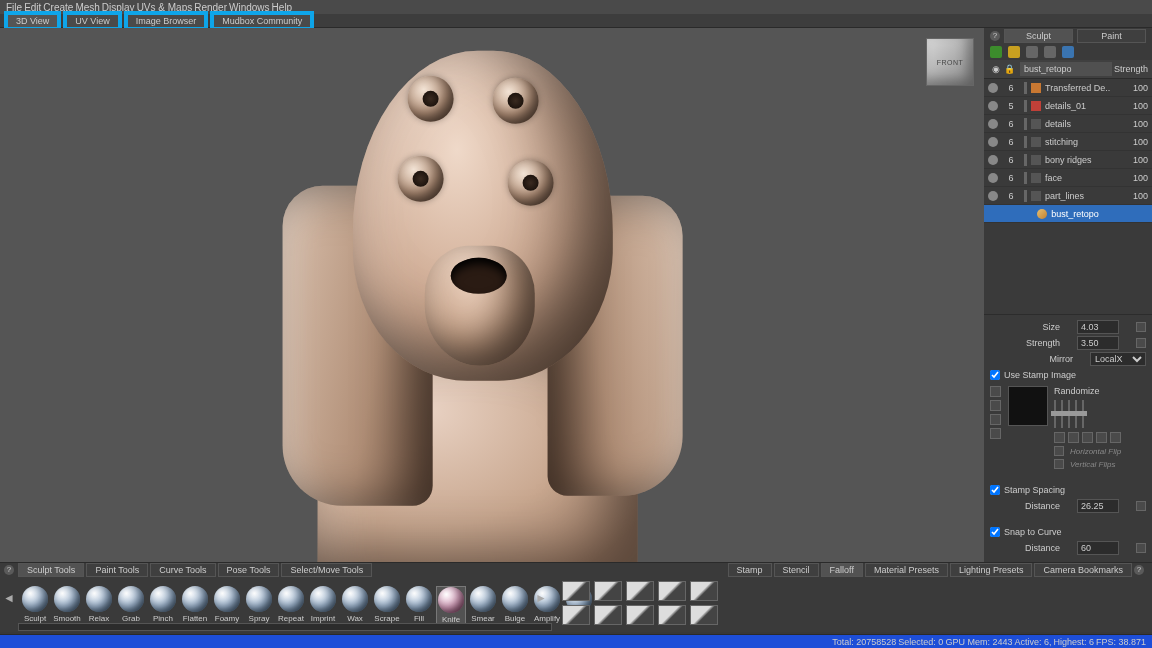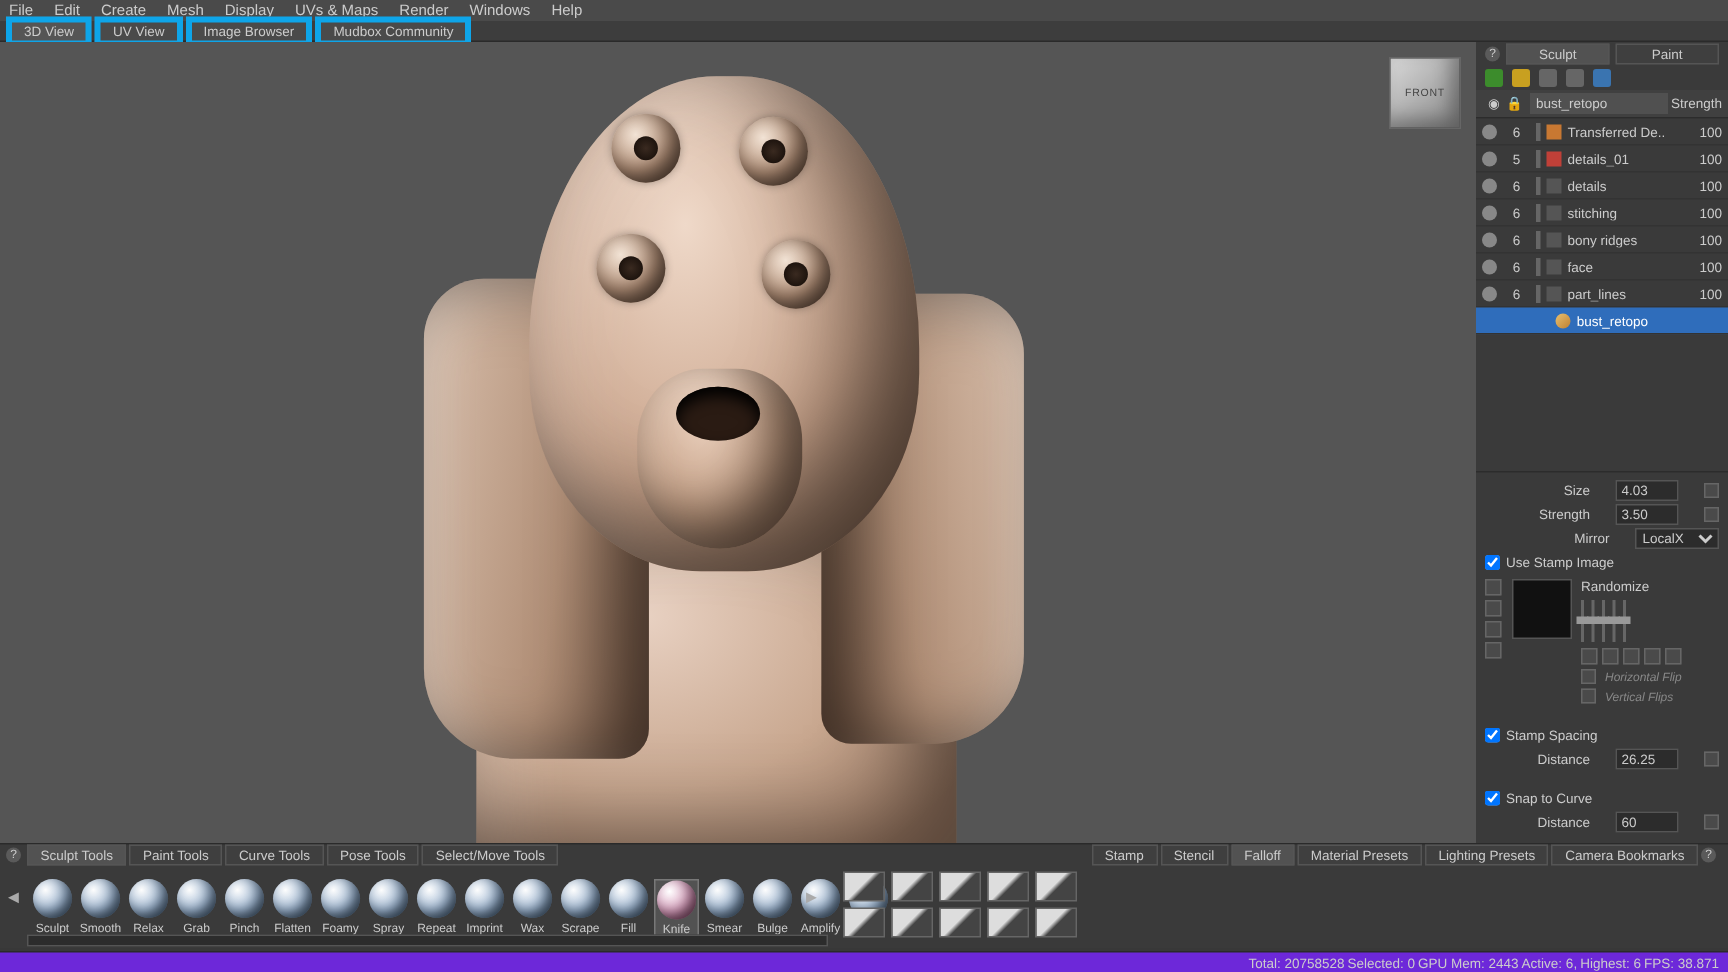--- a/index.html
+++ b/index.html
@@ -1,19 +1,19 @@
 <!DOCTYPE html>
 <html><head>
 <meta charset="utf-8">
 <style>
 * { box-sizing: border-box; margin: 0; padding: 0; font-family: Arial, sans-serif; }
 body { background: #383838; color: #ccc; font-size: 10px; width: 1152px; height: 648px; overflow: hidden; position: relative; }
 
 
-.menubar { background: #4a4a4a; height: 14px; display: flex; align-items: center; padding: 0 6px; gap: 14px; font-size: 10px; }
+.menubar { background: #4a4a4a; height: 14px; display: flex; align-items: center; padding: 0 6px; gap: 2px; font-size: 10px; }
 .menubar span { cursor: pointer; }
 
 
 .viewtabs { background: #3d3d3d; height: 14px; display: flex; align-items: center; padding: 0 4px; font-size: 9px; border-bottom: 1px solid #2a2a2a; }
 .viewtabs .tab { padding: 1px 8px; margin-right: 2px; background: #4a4a4a; border: 4px solid #0ea5e9; cursor: pointer; }
 .viewtabs .tab.active { background: #555; }
 
 
 .main { display: flex; height: 534px; }
 .viewport { flex: 1; background: #555; position: relative; overflow: hidden; }
@@ -103,21 +103,21 @@
 .arrow { width:14px; text-align:center; color:#aaa; cursor:pointer; font-size:12px; position:absolute; top:14px; }
 .arrow.l{left:2px;} .arrow.r{left:534px;}
 
 
 .fallgrid { display:flex; flex-wrap:wrap; gap:4px; width:190px; padding:4px 8px; position:absolute; left:554px; top:0; }
 .fcell { width:28px; height:20px; border:1px solid #666; background:linear-gradient(135deg,#ddd 0%, #ddd 45%, #444 55%, #444 100%); }
 
 .scrollbar { position:absolute; bottom:2px; left:18px; right:600px; height:8px; background:#2c2c2c; border:1px solid #555; }
 
 
-.status { position:absolute; bottom:0; left:0; right:0; height:14px; background:#6d28d9; border-top:1px solid #2a2a2a; display:flex; align-items:center; justify-content:flex-end; padding:0 6px; font-size:9px; gap:2px; }
+.status { position:absolute; bottom:0; left:0; right:0; height:14px; background:#1d4ed8; border-top:1px solid #2a2a2a; display:flex; align-items:center; justify-content:flex-end; padding:0 6px; font-size:9px; gap:2px; }
 .status .seg::after { content:"  "; }
 </style>
 </head>
 <body>
 
 <div class="menubar">
   <span>File</span>
   <span>Edit</span>
   <span>Create</span>
   <span>Mesh</span>

